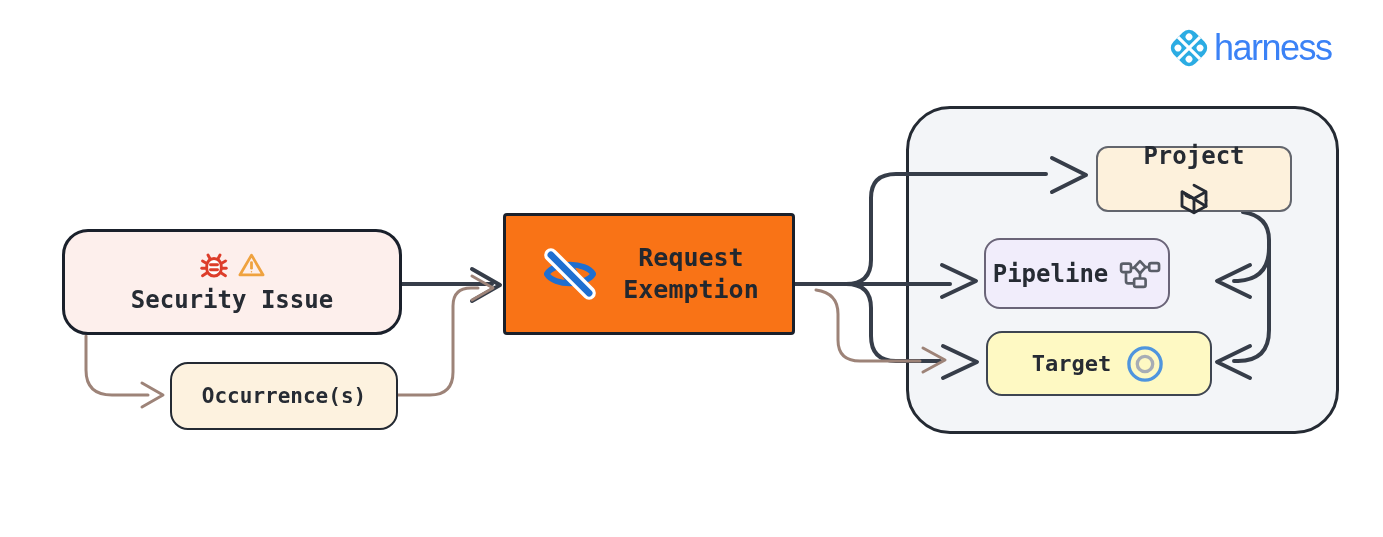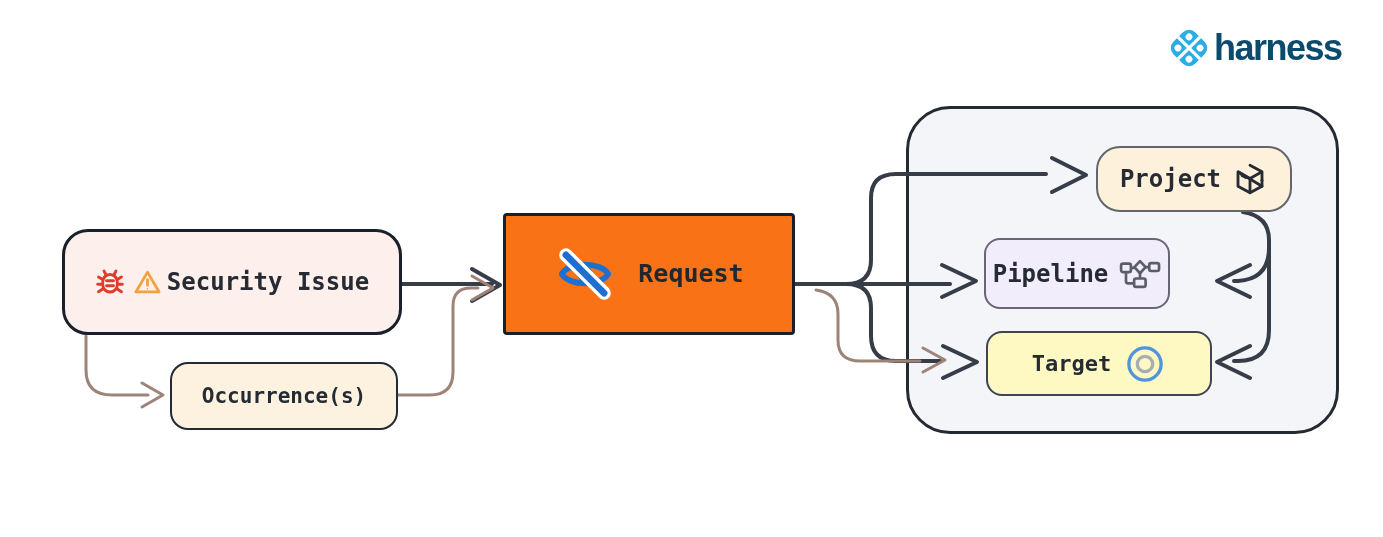--- a/index.html
+++ b/index.html
@@ -10,21 +10,21 @@
   }
   .node {
     position:absolute; display:flex; align-items:center; justify-content:center;
     color:#262b33;
   }
   .node .lbl { white-space:nowrap; }
 
   #security-issue {
     left:62px; top:229px; width:340px; height:106px;
     background:#fdefec; border:3.5px solid #1a202b; border-radius:26px;
-    flex-direction:row; gap:5px;
+    flex-direction:column; gap:5px;
   }
   #security-issue .icons { display:flex; align-items:center; gap:8px; }
   #security-issue .lbl { font-size:24px; font-weight:bold; }
 
   #occurrences {
     left:170px; top:362px; width:228px; height:68px;
     background:#fdf2df; border:2.5px solid #242a33; border-radius:18px;
   }
   #occurrences .lbl { font-size:21px; font-weight:bold; }
 
@@ -35,21 +35,21 @@
   }
   #request-exemption .txt { font-size:25px; font-weight:bold; line-height:1.28; text-align:center; color:#22272f; }
 
   #scope-container {
     position:absolute; left:906px; top:106px; width:433px; height:328px;
     background:#f3f5f8; border:3px solid #242a33; border-radius:44px;
   }
 
   #project {
     left:1096px; top:146px; width:196px; height:66px;
-    background:#fdf1dc; border:2px solid #62656d; border-radius:24px; gap:11px;
+    background:#fdf1dc; border:2px solid #62656d; border-radius:12px; gap:11px;flex-direction:column;
   }
   #project .lbl { font-size:24px; font-weight:bold; }
 
   #pipeline {
     left:984px; top:238px; width:186px; height:71px;
     background:#f1edfb; border:2px solid #6a6478; border-radius:16px; gap:11px;
   }
   #pipeline .lbl { font-size:24px; font-weight:bold; }
 
   #target {
@@ -60,22 +60,22 @@
 
   #scope-label {
     position:absolute; left:906px; top:450px; width:433px; text-align:center;
     font-size:28px; font-weight:bold; color:#2a303b; white-space:nowrap;
   }
 
   #brand {
     position:absolute; left:1167px; top:26px; display:flex; align-items:center; gap:3px;
   }
   #brand .wordmark {
-    font-family:"Liberation Sans", sans-serif; font-weight:bold; font-size:36px;
-    color:#0c4a6e; letter-spacing:-1.5px; line-height:1;text-align:right;
+    font-family:"Liberation Sans", sans-serif; font-weight:normal; font-size:36px;
+    color:#3b82f6; letter-spacing:-1.5px; line-height:1;text-align:right;
   }
 
   #edges { position:absolute; left:0; top:0; width:1383px; height:537px; pointer-events:none; }
   #edges path { fill:none; stroke-linecap:round; stroke-linejoin:round; }
   #edges .dark  { stroke:#363d49; stroke-width:4; }
   #edges .brown { stroke:#9d8378; stroke-width:3; }
 
   .icon { display:flex; align-items:center; justify-content:center; flex:0 0 auto; }
 </style>
 </head>
@@ -186,20 +186,21 @@
     <span class="icon">
       <svg width="62" height="62" viewBox="0 0 24 24" fill="none" stroke="#1f6fd0" stroke-width="2.2" stroke-linecap="round" stroke-linejoin="round">
         <path d="M3 12 C5.8 7.2 18.2 7.2 21 12 C18.2 16.8 5.8 16.8 3 12 Z"></path>
         <circle cx="12" cy="12" r="3" fill="#1f6fd0" stroke="none"></circle>
         <path d="M4.6 4.6 L19.4 19.4" stroke="#ffffff" stroke-width="5.2"></path>
         <path d="M4.6 4.6 L19.4 19.4" stroke="#1f6fd0" stroke-width="2.6"></path>
       </svg>
     </span>
     <div class="txt">
       <div>Request</div>
+      <div>Exemption</div>
     </div>
   </div>
 
   <div class="node" id="project">
     <div class="lbl">Project</div>
     <span class="icon">
       <svg width="36" height="36" viewBox="0 0 24 24" fill="none" stroke="#262b34" stroke-width="1.9" stroke-linecap="round" stroke-linejoin="round">
         <path d="M12 2.8 L20 7.2 V13 M20 16.8 L12 21.2 L4 16.8 V7.2 Z"></path>
         <path d="M4.3 7.4 L12 11.6 L19.7 7.4"></path>
         <path d="M12 11.6 V21"></path>

